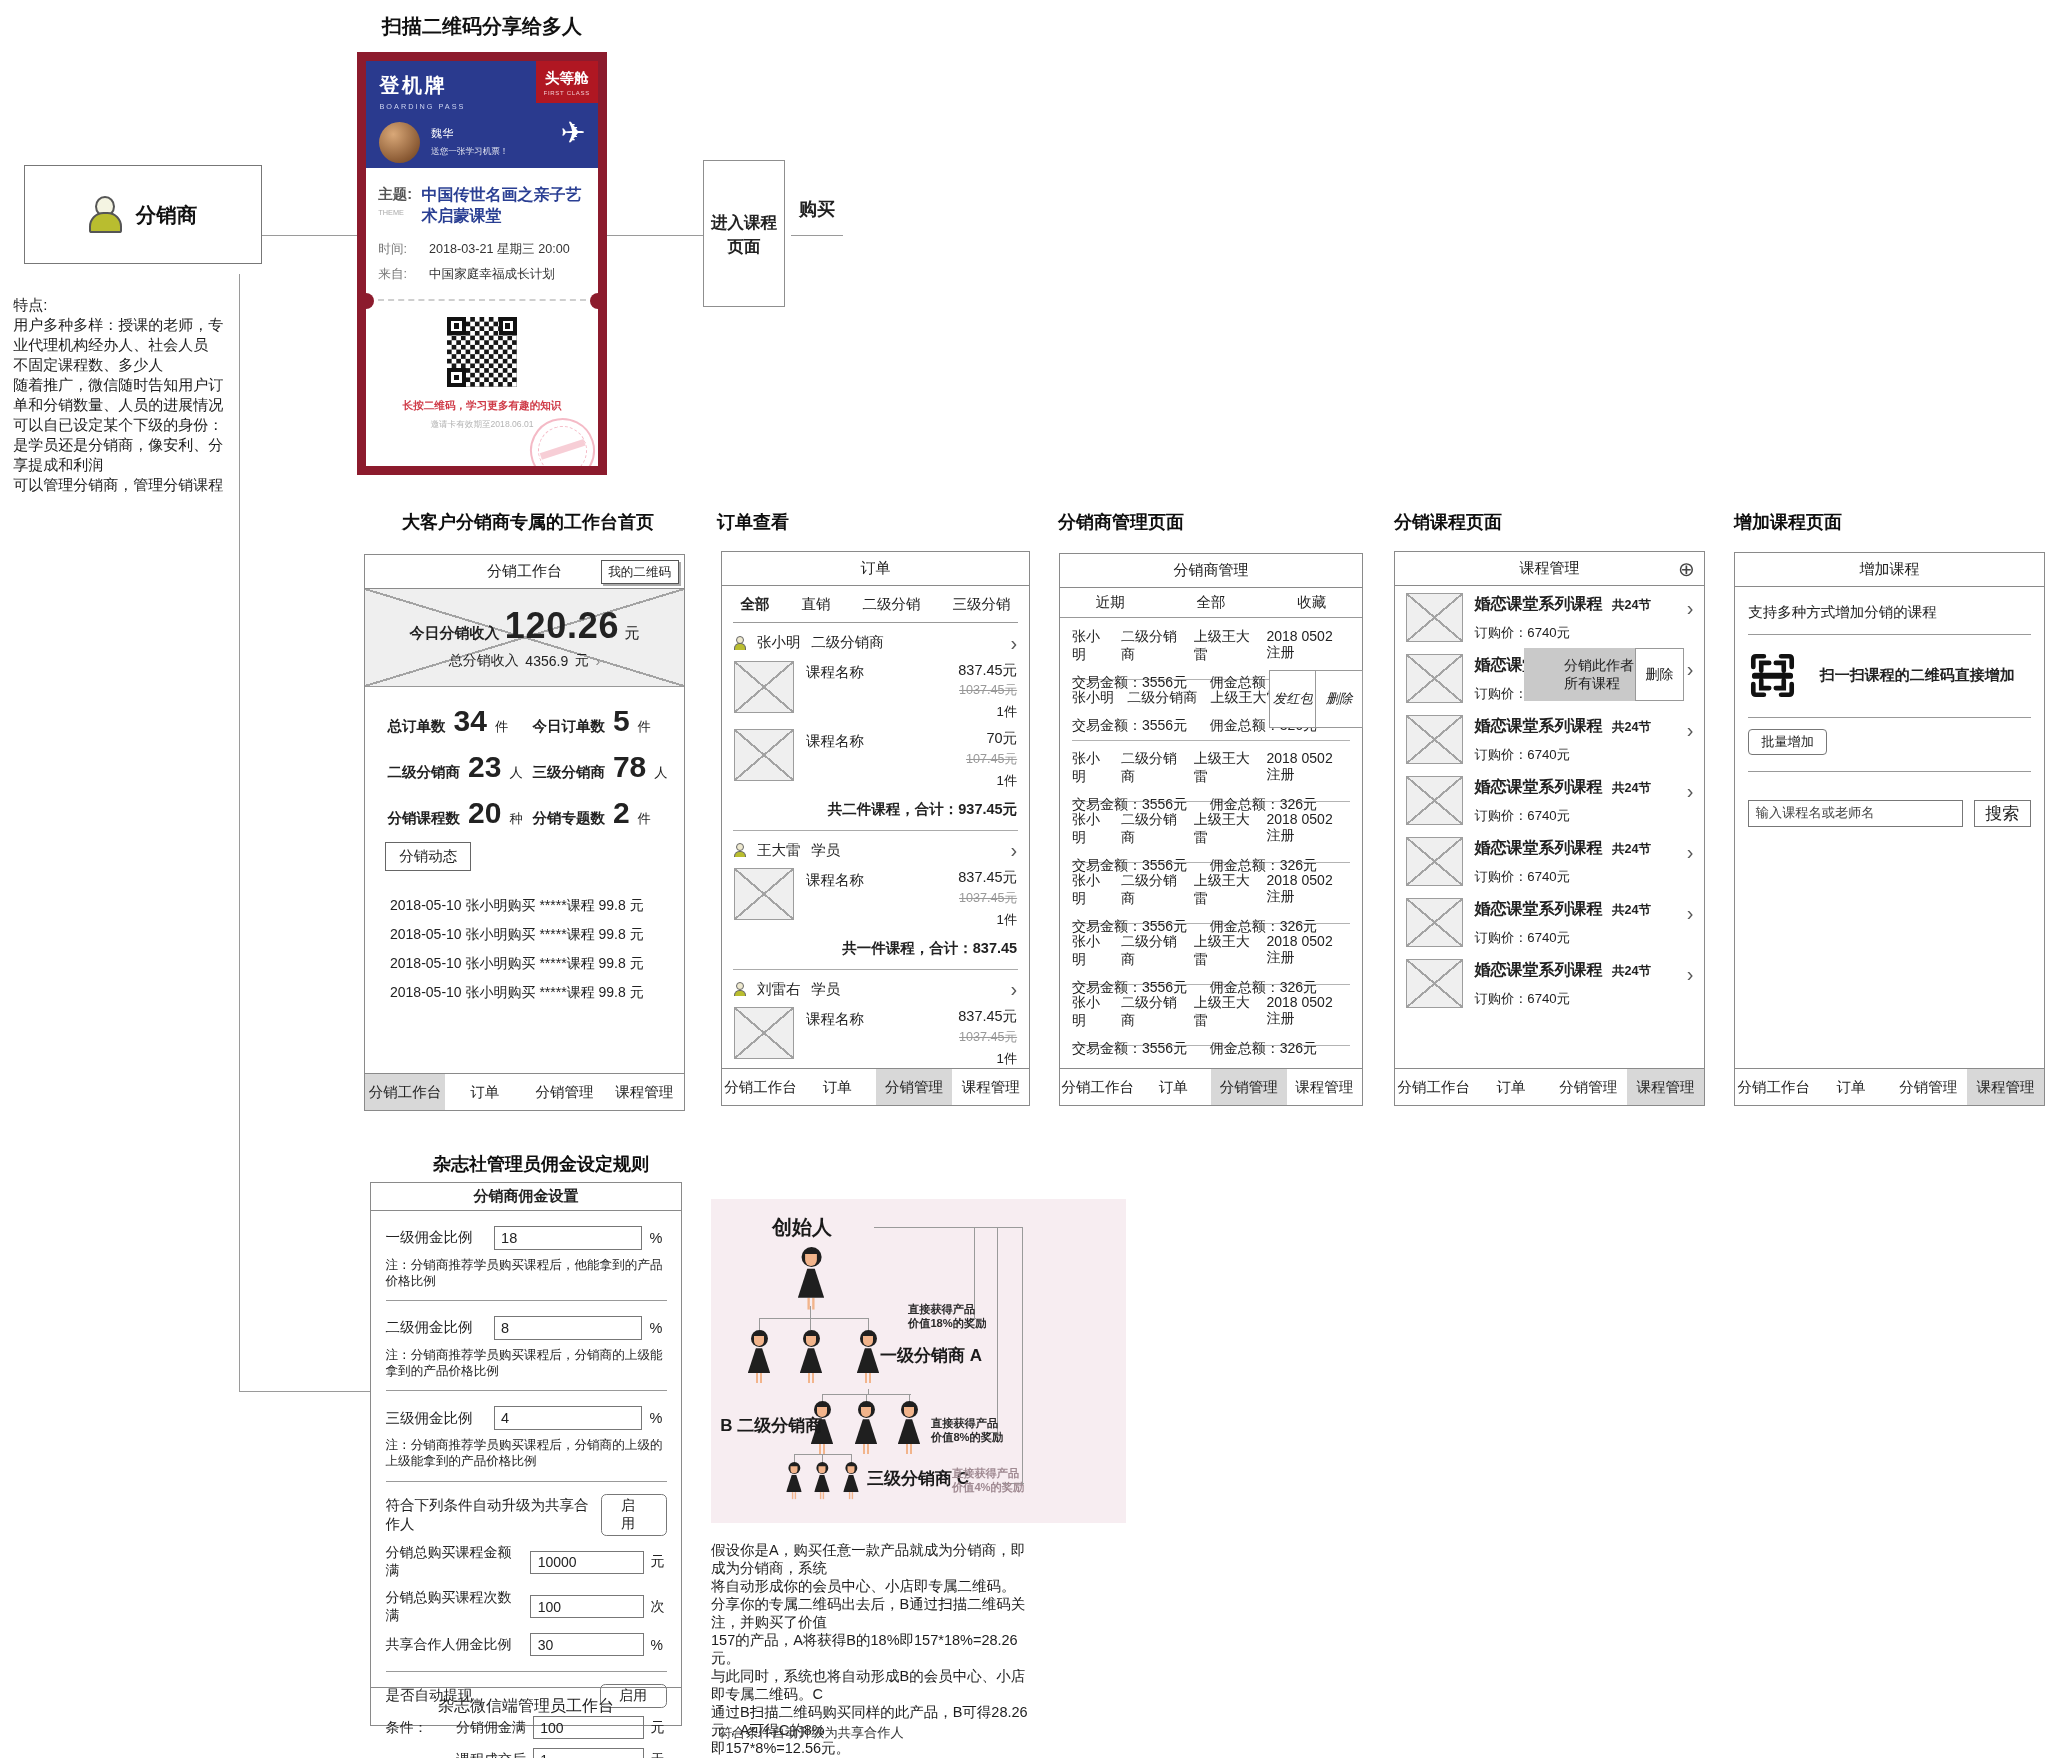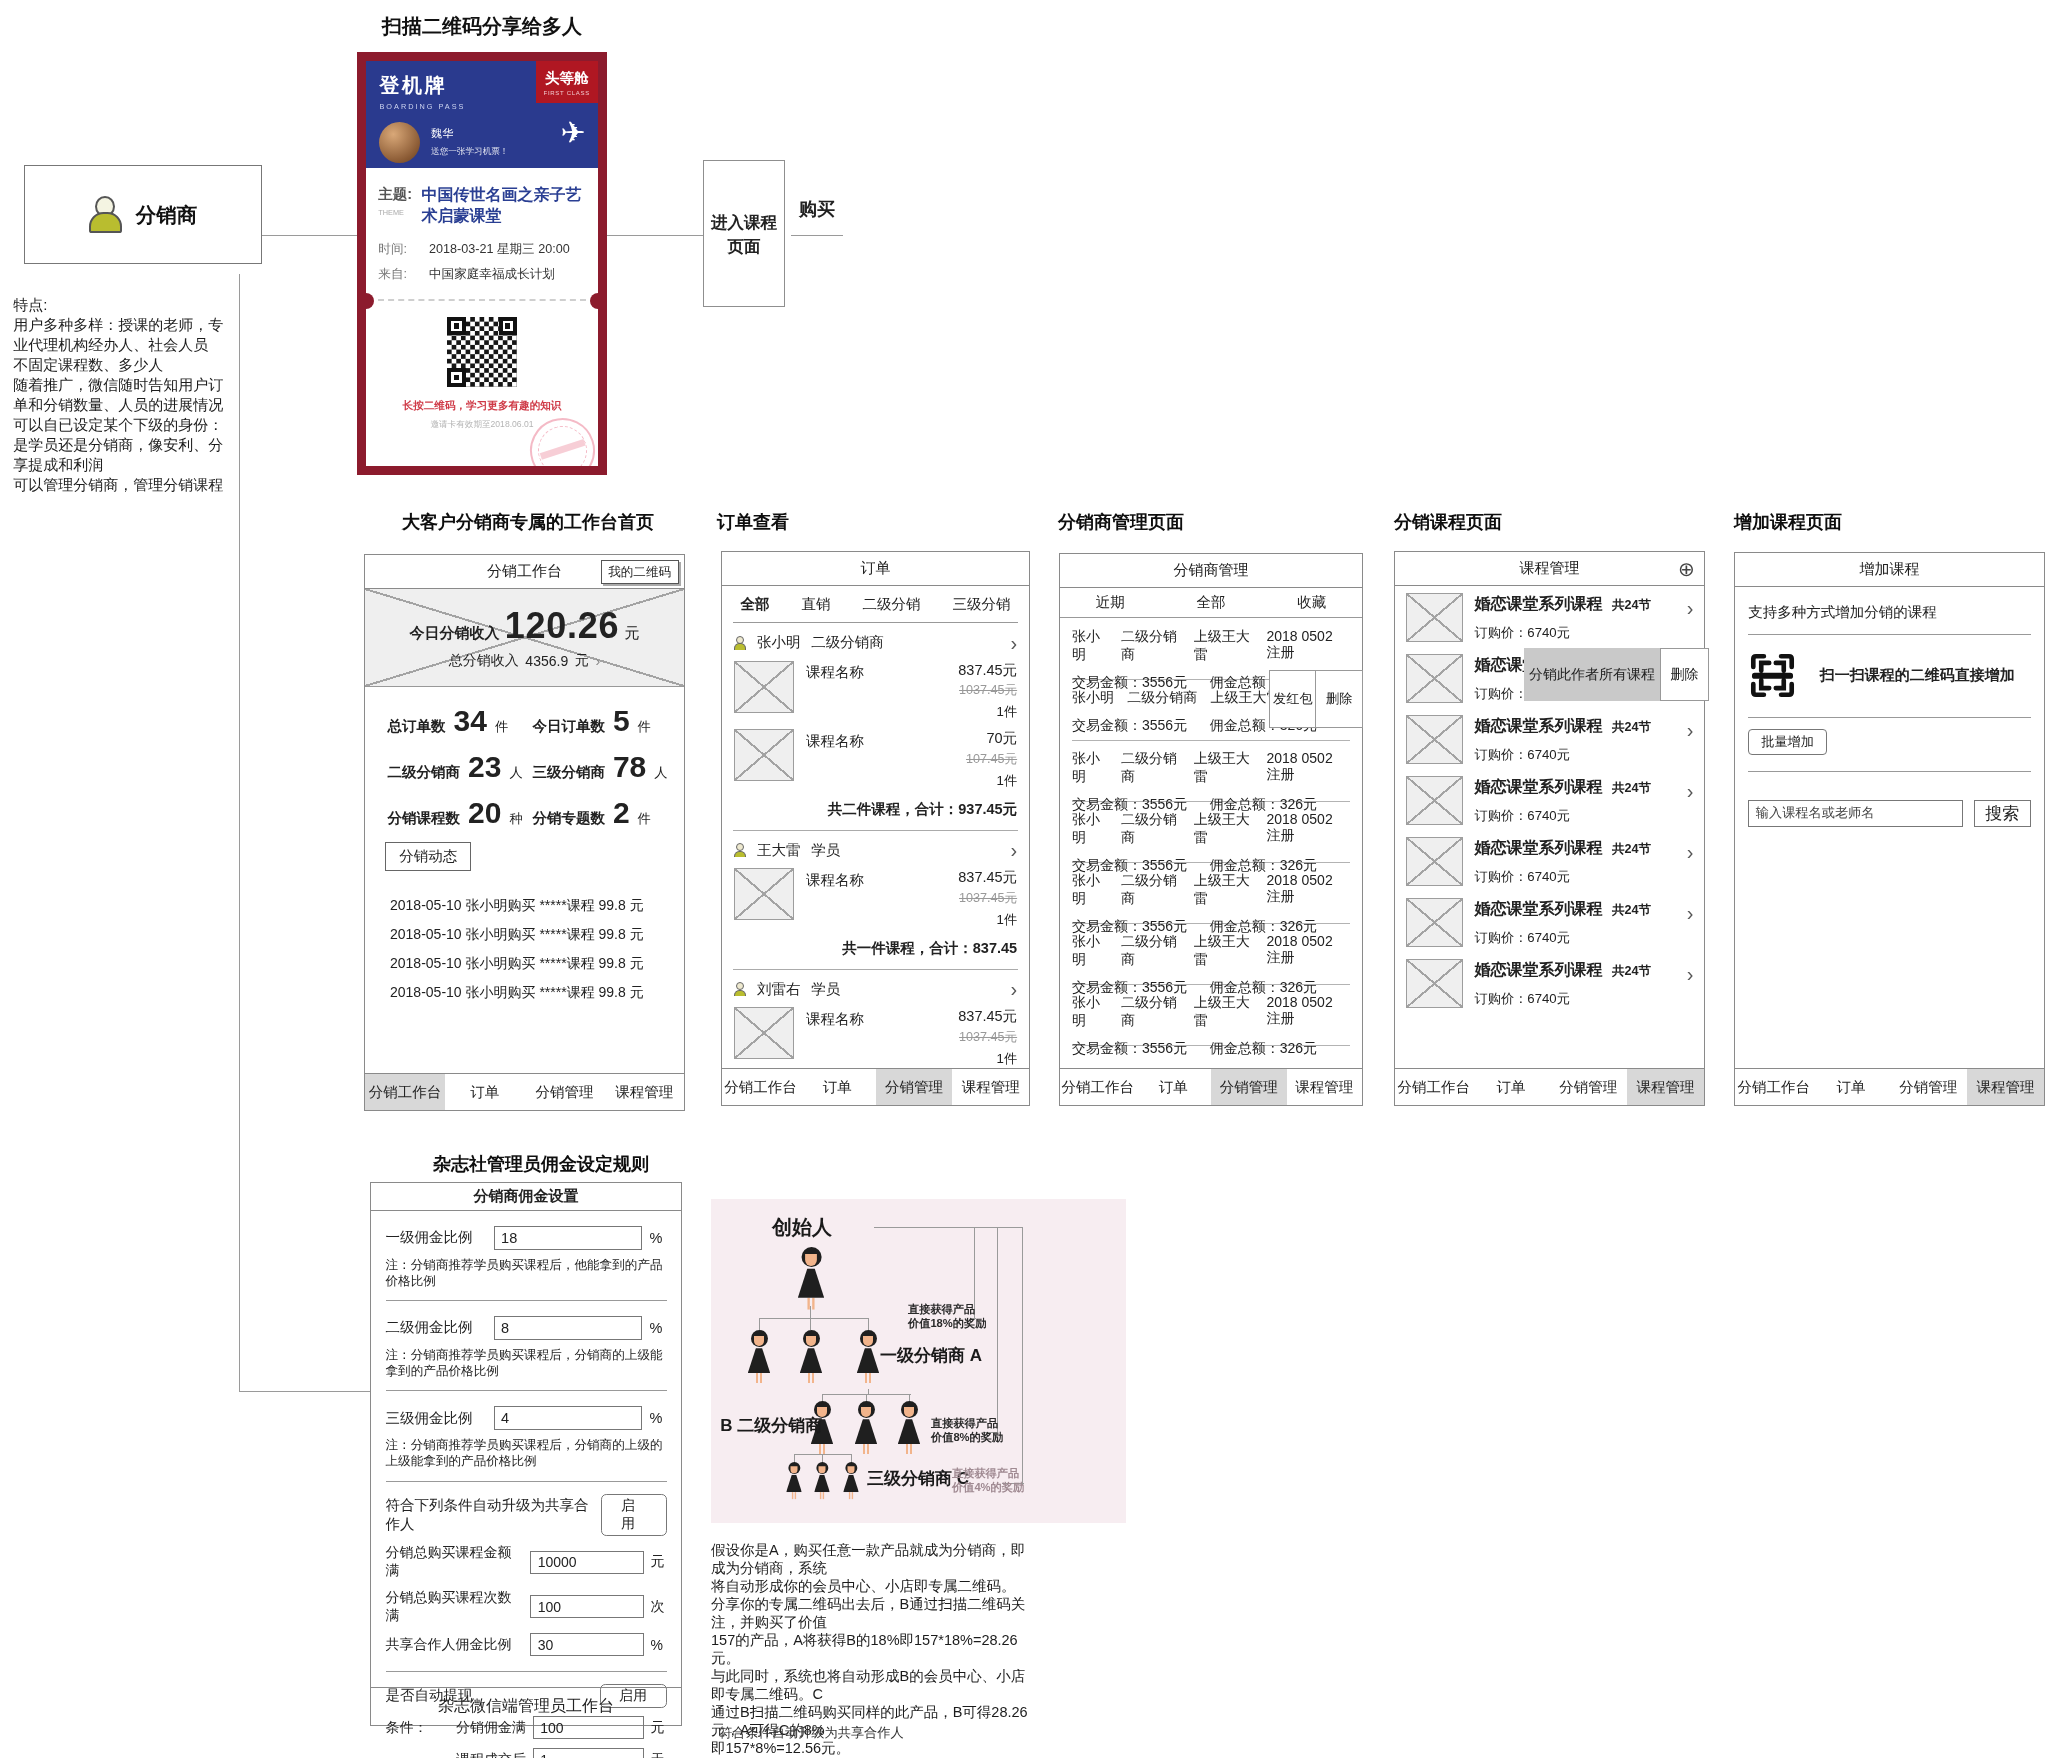--- a/index.html
+++ b/index.html
@@ -129,36 +129,36 @@
   .oqty { font-size:13.2px; margin-top:4px; }
   .osub { text-align:right; font-size:14.5px; font-weight:bold; padding:6.6px 1.3px 8px; }
 
   
   .tabs3 { position:absolute; top:34px; left:0; right:0; height:30px; display:flex; justify-content:space-around;
     align-items:center; border-bottom:1.3px solid #999; font-size:14.5px; }
   .rrows { position:absolute; top:65px; left:0; right:0; }
   .rrow { height:61px; margin:0 12px; padding-top:9.3px; border-bottom:1.3px solid #b3b3b3; }
   .rl1 { display:flex; gap:13.2px; font-size:14px; }
   .rl2 { display:flex; gap:22.5px; font-size:14px; margin-top:9.3px; }
-  .swipe3 { position:absolute; left:209px; top:116px; width:94px; height:58px; display:flex; background:#fff; }
+  .swipe3 { position:absolute; left:209px; top:116px; width:94px; height:58px; display:flex; background:#fff;font-style:italic; }
   .swipe3 > div { flex:1; border:1.3px solid #999; display:flex; align-items:center; justify-content:center; font-size:13.2px; background:#fff; }
   .swipe3 > div + div { margin-left:-1.3px; }
 
   
   .add-icon { position:absolute; right:9.3px; top:5.3px; font-size:20px; color:#444; }
   .krows { position:absolute; top:34px; left:0; right:0; }
   .krow { height:61px; padding:6.6px 10.6px 0; display:flex; gap:12px; }
   .kimg { width:57px; height:49px; flex:none; }
   .kmain { flex:1; }
   .kt { display:flex; align-items:baseline; gap:9.3px; margin-top:1.3px; }
   .kname { font-size:16px; font-weight:bold; } .kcount { font-size:12.6px; font-weight:bold; }
   .kprice { font-size:13.2px; margin-top:9.3px; }
   .krow .chev { margin-top:5.3px; }
   .swipe4 { position:absolute; left:129px; top:96px; height:53px; display:flex; }
-  .swipe4 .s4a { width:136px; background:#c9c9c9; display:flex; align-items:center; justify-content:center; font-size:14px; color:#222; }
+  .swipe4 .s4a { width:111px; background:#c9c9c9; display:flex; align-items:center; justify-content:center; font-size:14px; color:#222;padding-left:40px; }
   .swipe4 .s4b { width:49px; background:#fff; border:1.3px solid #999; display:flex; align-items:center; justify-content:center; font-size:14px; }
 
   
   .p5body { position:absolute; top:34px; left:0; right:0; bottom:37px; padding:0 13.2px; }
   .p5hint { margin-top:16px; font-size:14.5px; }
   .p5hr { border-top:1.3px solid #999; margin-top:12px; }
   .scanrow { margin-top:16px; display:flex; align-items:center; gap:22.5px; }
   .scantext { font-size:15px; font-weight:bold; }
   .pastebox { margin-top:20px; border:1.3px solid #777; padding:9.3px 6.6px; font-size:13.2px; line-height:18px; color:#222; }
   .batch-btn { display:inline-block; margin-top:10.6px; border:1.3px solid #777; border-radius:4px; padding:3.3px 12px; font-size:13.2px; background:#fff; }

